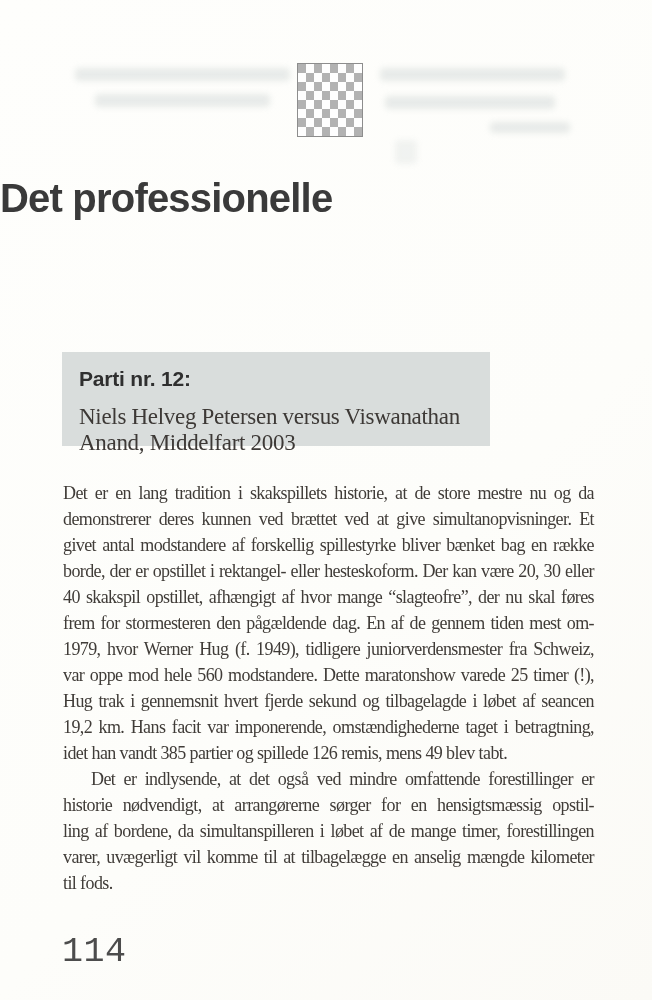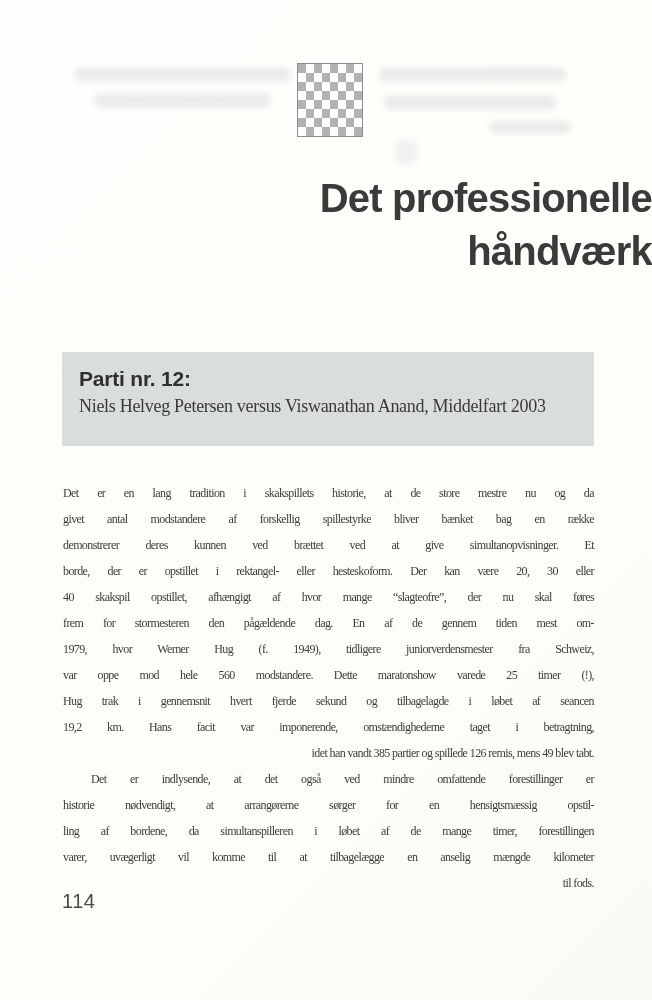--- a/index.html
+++ b/index.html
@@ -48,115 +48,114 @@
       var(--board-light) 0 75%,
       var(--board-dark) 0
     );
     background-size:16px 18px;
   }
 
   
   .title{
     position:absolute;
     left:0;right:0;top:172px;
-    text-align:right;
+    text-align:left;
     font-family:"Liberation Sans","DejaVu Sans",sans-serif;
     font-weight:bold;
     font-size:40px;
     line-height:53px;
     letter-spacing:-0.8px;
     color:var(--title-color);
   }
   .title span{display:block;}
 
   
   .game-box{
     position:absolute;
     left:62px;top:352px;
-    width:532px;height:94px;
+    width:428px;height:94px;
     background:var(--box-bg);
     padding:15px 16px 0 17px;
   }
   .game-label{
     font-family:"Liberation Sans","DejaVu Sans",sans-serif;
     font-weight:bold;
     font-size:21px;
     letter-spacing:-0.2px;
     color:#2f2f2f;
   }
   .game-players{
-    margin-top:5px;
+    margin-top:13px;
     font-family:"Liberation Serif","DejaVu Serif",serif;
-    font-size:18px;
+    font-size:23px;
     letter-spacing:-0.3px;
     color:#3d3936;
   }
 
   
   .body-text{
     position:absolute;
     left:63px;top:480px;
     width:531px;
-    font-size:12px;
+    font-size:18px;
     line-height:26px;
     letter-spacing:-0.6px;
     color:var(--body-color);
   }
   .body-text .line{
     white-space:nowrap;
-    text-align:right;
+    text-align:left;
   }
   .body-text .line.just{
     white-space:normal;
     text-align:justify;
     text-align-last:justify;
   }
   .body-text .line.indent{
     padding-left:28px;
   }
 
   
   .page-number{
     position:absolute;
-    left:62px;top:890px;
-    font-family:Liberation Sans, sans-serif;
-    font-size:20px;
+    left:62px;top:932px;
+    font-family:Liberation Mono, monospace;
+    font-size:35px;
     letter-spacing:0.5px;
     color:var(--page-number-color);
   }
 </style>
 </head>
 <body>
 
 <div class="page">
 
   <div class="ghost" style="left:75px;top:68px;width:215px;height:13px;"></div>
   <div class="ghost" style="left:95px;top:94px;width:175px;height:13px;"></div>
   <div class="ghost" style="left:380px;top:68px;width:185px;height:13px;"></div>
   <div class="ghost" style="left:385px;top:96px;width:170px;height:13px;"></div>
   <div class="ghost" style="left:490px;top:122px;width:80px;height:11px;"></div>
   <div class="ghost" style="left:395px;top:140px;width:22px;height:24px;opacity:.6;"></div>
 
   <div class="chessboard"></div>
 
   <h1 class="title">
     <span>Det professionelle</span>
-    <span>håndværk</span>
   </h1>
 
   <section class="game-box">
     <div class="game-label">Parti nr. 12:</div>
     <div class="game-players">Niels Helveg Petersen versus Viswanathan Anand, Middelfart 2003</div>
   </section>
 
   <div class="body-text">
       <div class="para">
         <div class="line just">Det er en lang tradition i skakspillets historie, at de store mestre nu og da</div>
+        <div class="line just">demonstrerer deres kunnen ved brættet ved at give simultanopvisninger. Et</div>
         <div class="line just">givet antal modstandere af forskellig spillestyrke bliver bænket bag en række</div>
-        <div class="line just">demonstrerer deres kunnen ved brættet ved at give simultanopvisninger. Et</div>
         <div class="line just">borde, der er opstillet i rektangel- eller hesteskoform. Der kan være 20, 30 eller</div>
         <div class="line just">40 skakspil opstillet, afhængigt af hvor mange “slagteofre”, der nu skal føres</div>
         <div class="line just">frem for stormesteren den pågældende dag. En af de gennem tiden mest om-</div>
         <div class="line just">1979, hvor Werner Hug (f. 1949), tidligere juniorverdensmester fra Schweiz,</div>
         <div class="line just">var oppe mod hele 560 modstandere. Dette maratonshow varede 25 timer (!),</div>
         <div class="line just">Hug trak i gennemsnit hvert fjerde sekund og tilbagelagde i løbet af seancen</div>
         <div class="line just">19,2 km. Hans facit var imponerende, omstændighederne taget i betragtning,</div>
         <div class="line">idet han vandt 385 partier og spillede 126 remis, mens 49 blev tabt.</div>
       </div>
       <div class="para">

